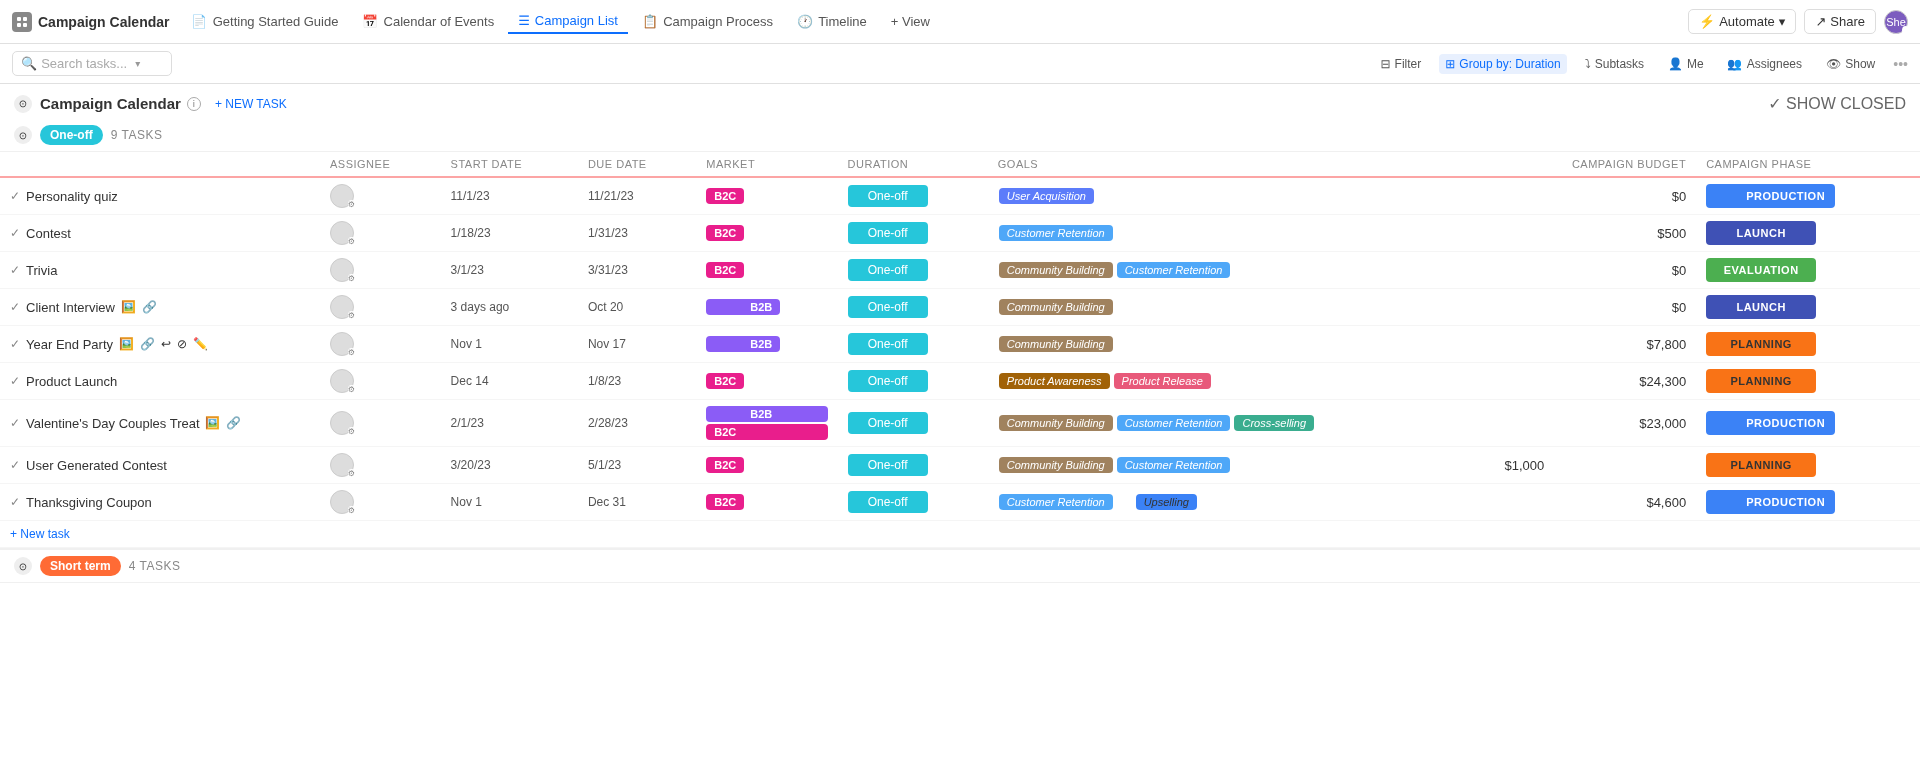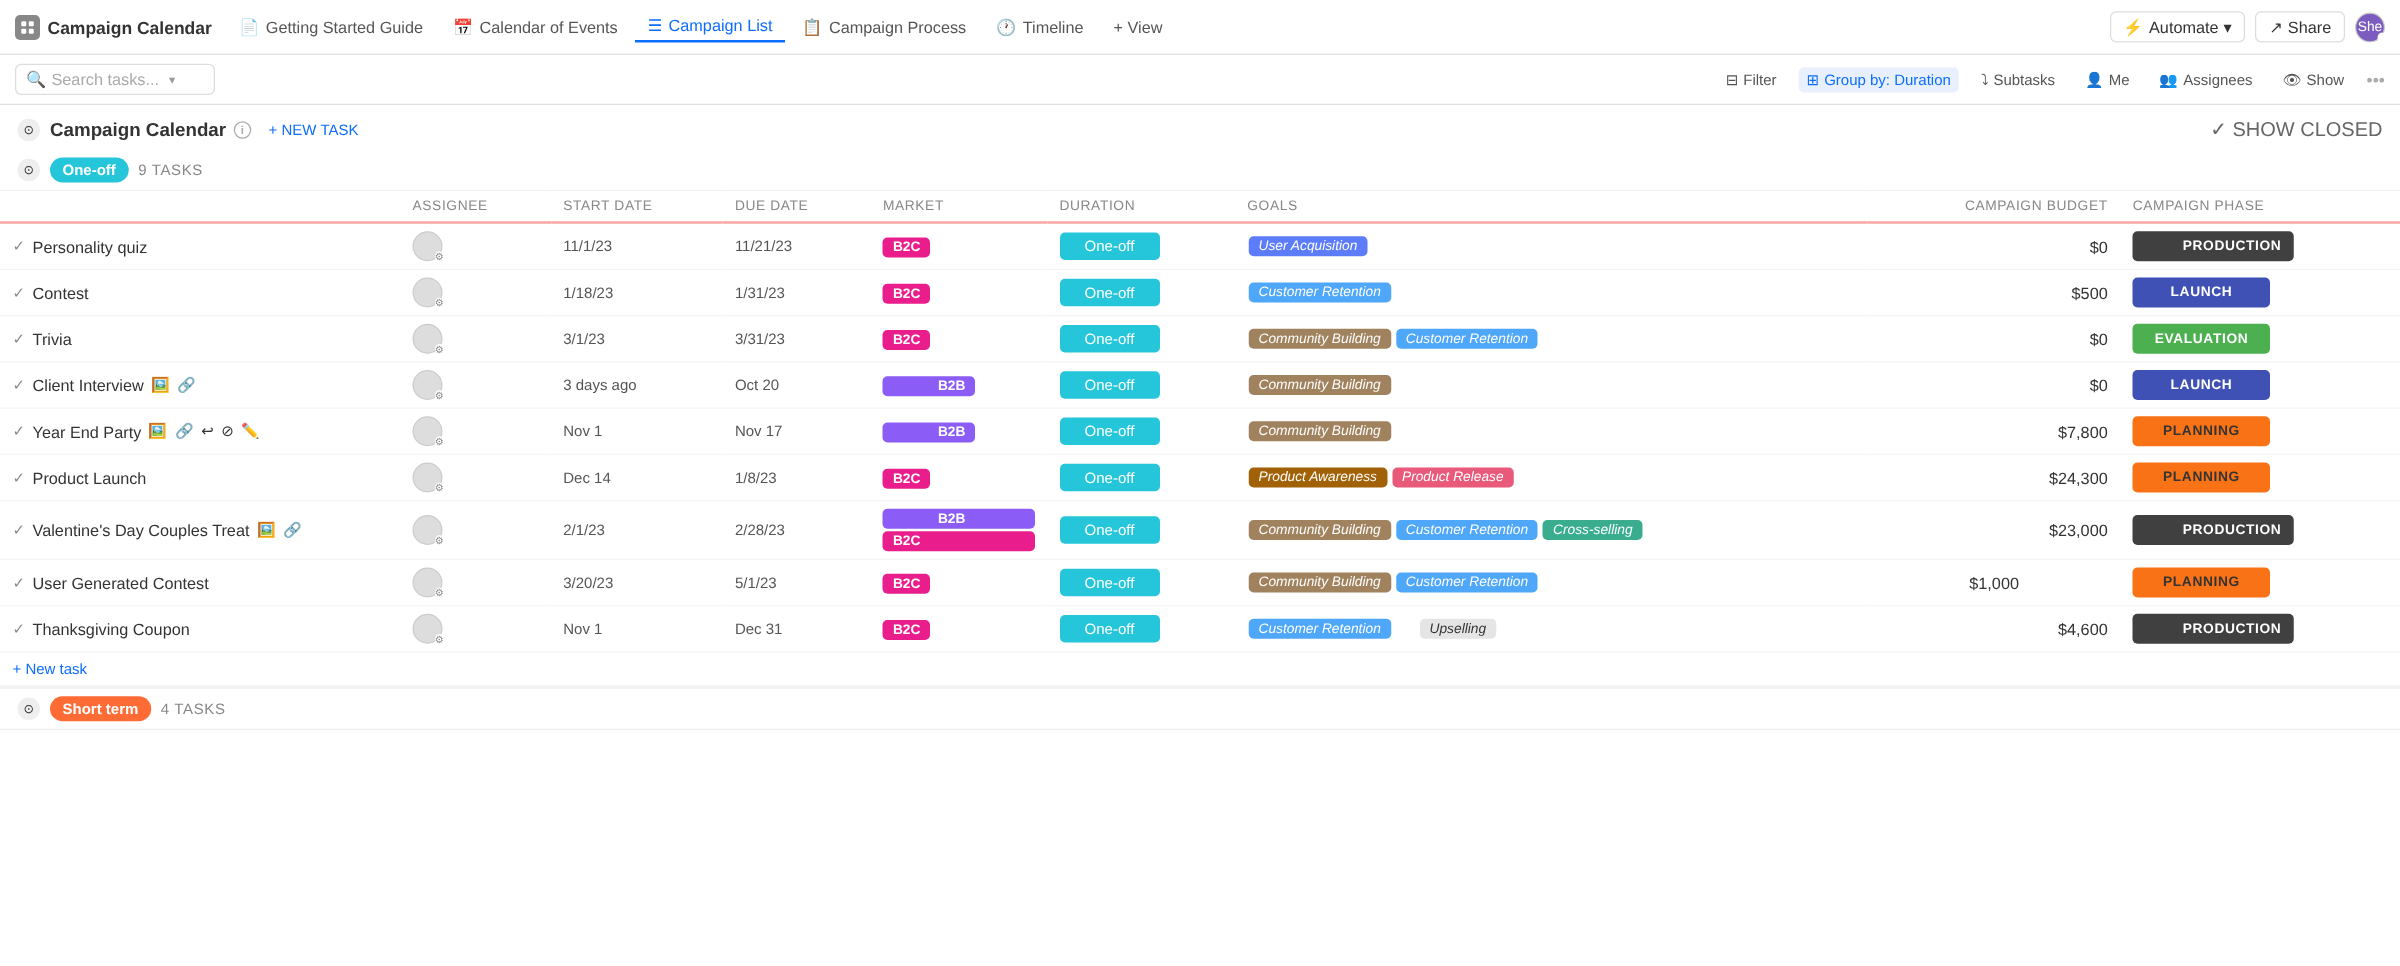--- a/index.html
+++ b/index.html
@@ -109,30 +109,30 @@
     .goal-badge {
       padding: 2px 8px; border-radius: 4px; font-size: 11px; font-weight: 500; color: #fff;
       display: inline-block; margin: 1px;
     }
     .goal-user-acq { background: #5c7cfa; }
     .goal-cust-ret { background: #4ea7f8; }
     .goal-community { background: #a0825e; }
     .goal-prod-aware { background: #a16207; }
     .goal-prod-release { background: #e8597a; }
     .goal-cross { background: #3aad8f; }
-    .goal-upsell { background: #e5e5e5; color: #333; margin-left: 20px; }
+    .goal-upsell { background: #3b82f6; color: #333; margin-left: 20px; }
 
     .budget-text { font-size: 13px; color: #333; text-align: right; }
 
     .phase-badge {
       padding: 6px 10px; border-radius: 4px; font-size: 11px; font-weight: 700;
       color: #fff; display: inline-block; text-align: center; min-width: 110px;
       letter-spacing: 0.5px;
     }
-    .phase-production { background: #404040; padding-left: 40px; }
+    .phase-production { background: #3b82f6; padding-left: 40px; }
     .phase-launch { background: #3f51b5; }
     .phase-evaluation { background: #4caf50; }
     .phase-planning { background: #f97316; color: #333; }
 
     .new-task-row td { color: #0d6efd; font-size: 12px; cursor: pointer; padding: 6px 10px; }
 
     
     .second-group-header {
       display: flex; align-items: center; gap: 8px;
       padding: 6px 14px; background: #fff; border-top: 2px solid #f0f0f0;
@@ -481,21 +481,21 @@
         <td class="date-text">3/20/23</td>
         <td class="date-text">5/1/23</td>
         <td><span class="market-badge market-b2c">B2C</span></td>
         <td><span class="duration-badge">One-off</span></td>
         <td class="col-goals">
           <div class="goals-cell">
             <span class="goal-badge goal-community">Community Building</span>
             <span class="goal-badge goal-cust-ret">Customer Retention</span>
           </div>
         </td>
-        <td class="budget-text" style="text-align: center;">$1,000</td>
+        <td class="budget-text" style="text-align: left;">$1,000</td>
         <td><span class="phase-badge phase-planning">PLANNING</span></td>
       </tr>
       <tr>
         <td style="width: 320px;">
           <div class="task-name-col">
             <div class="row-select">
               <span style="color: rgb(136, 136, 136); font-size: 12px; cursor: pointer;">✓</span>
             </div>
             <span class="task-name">Thanksgiving Coupon</span>
           </div>

